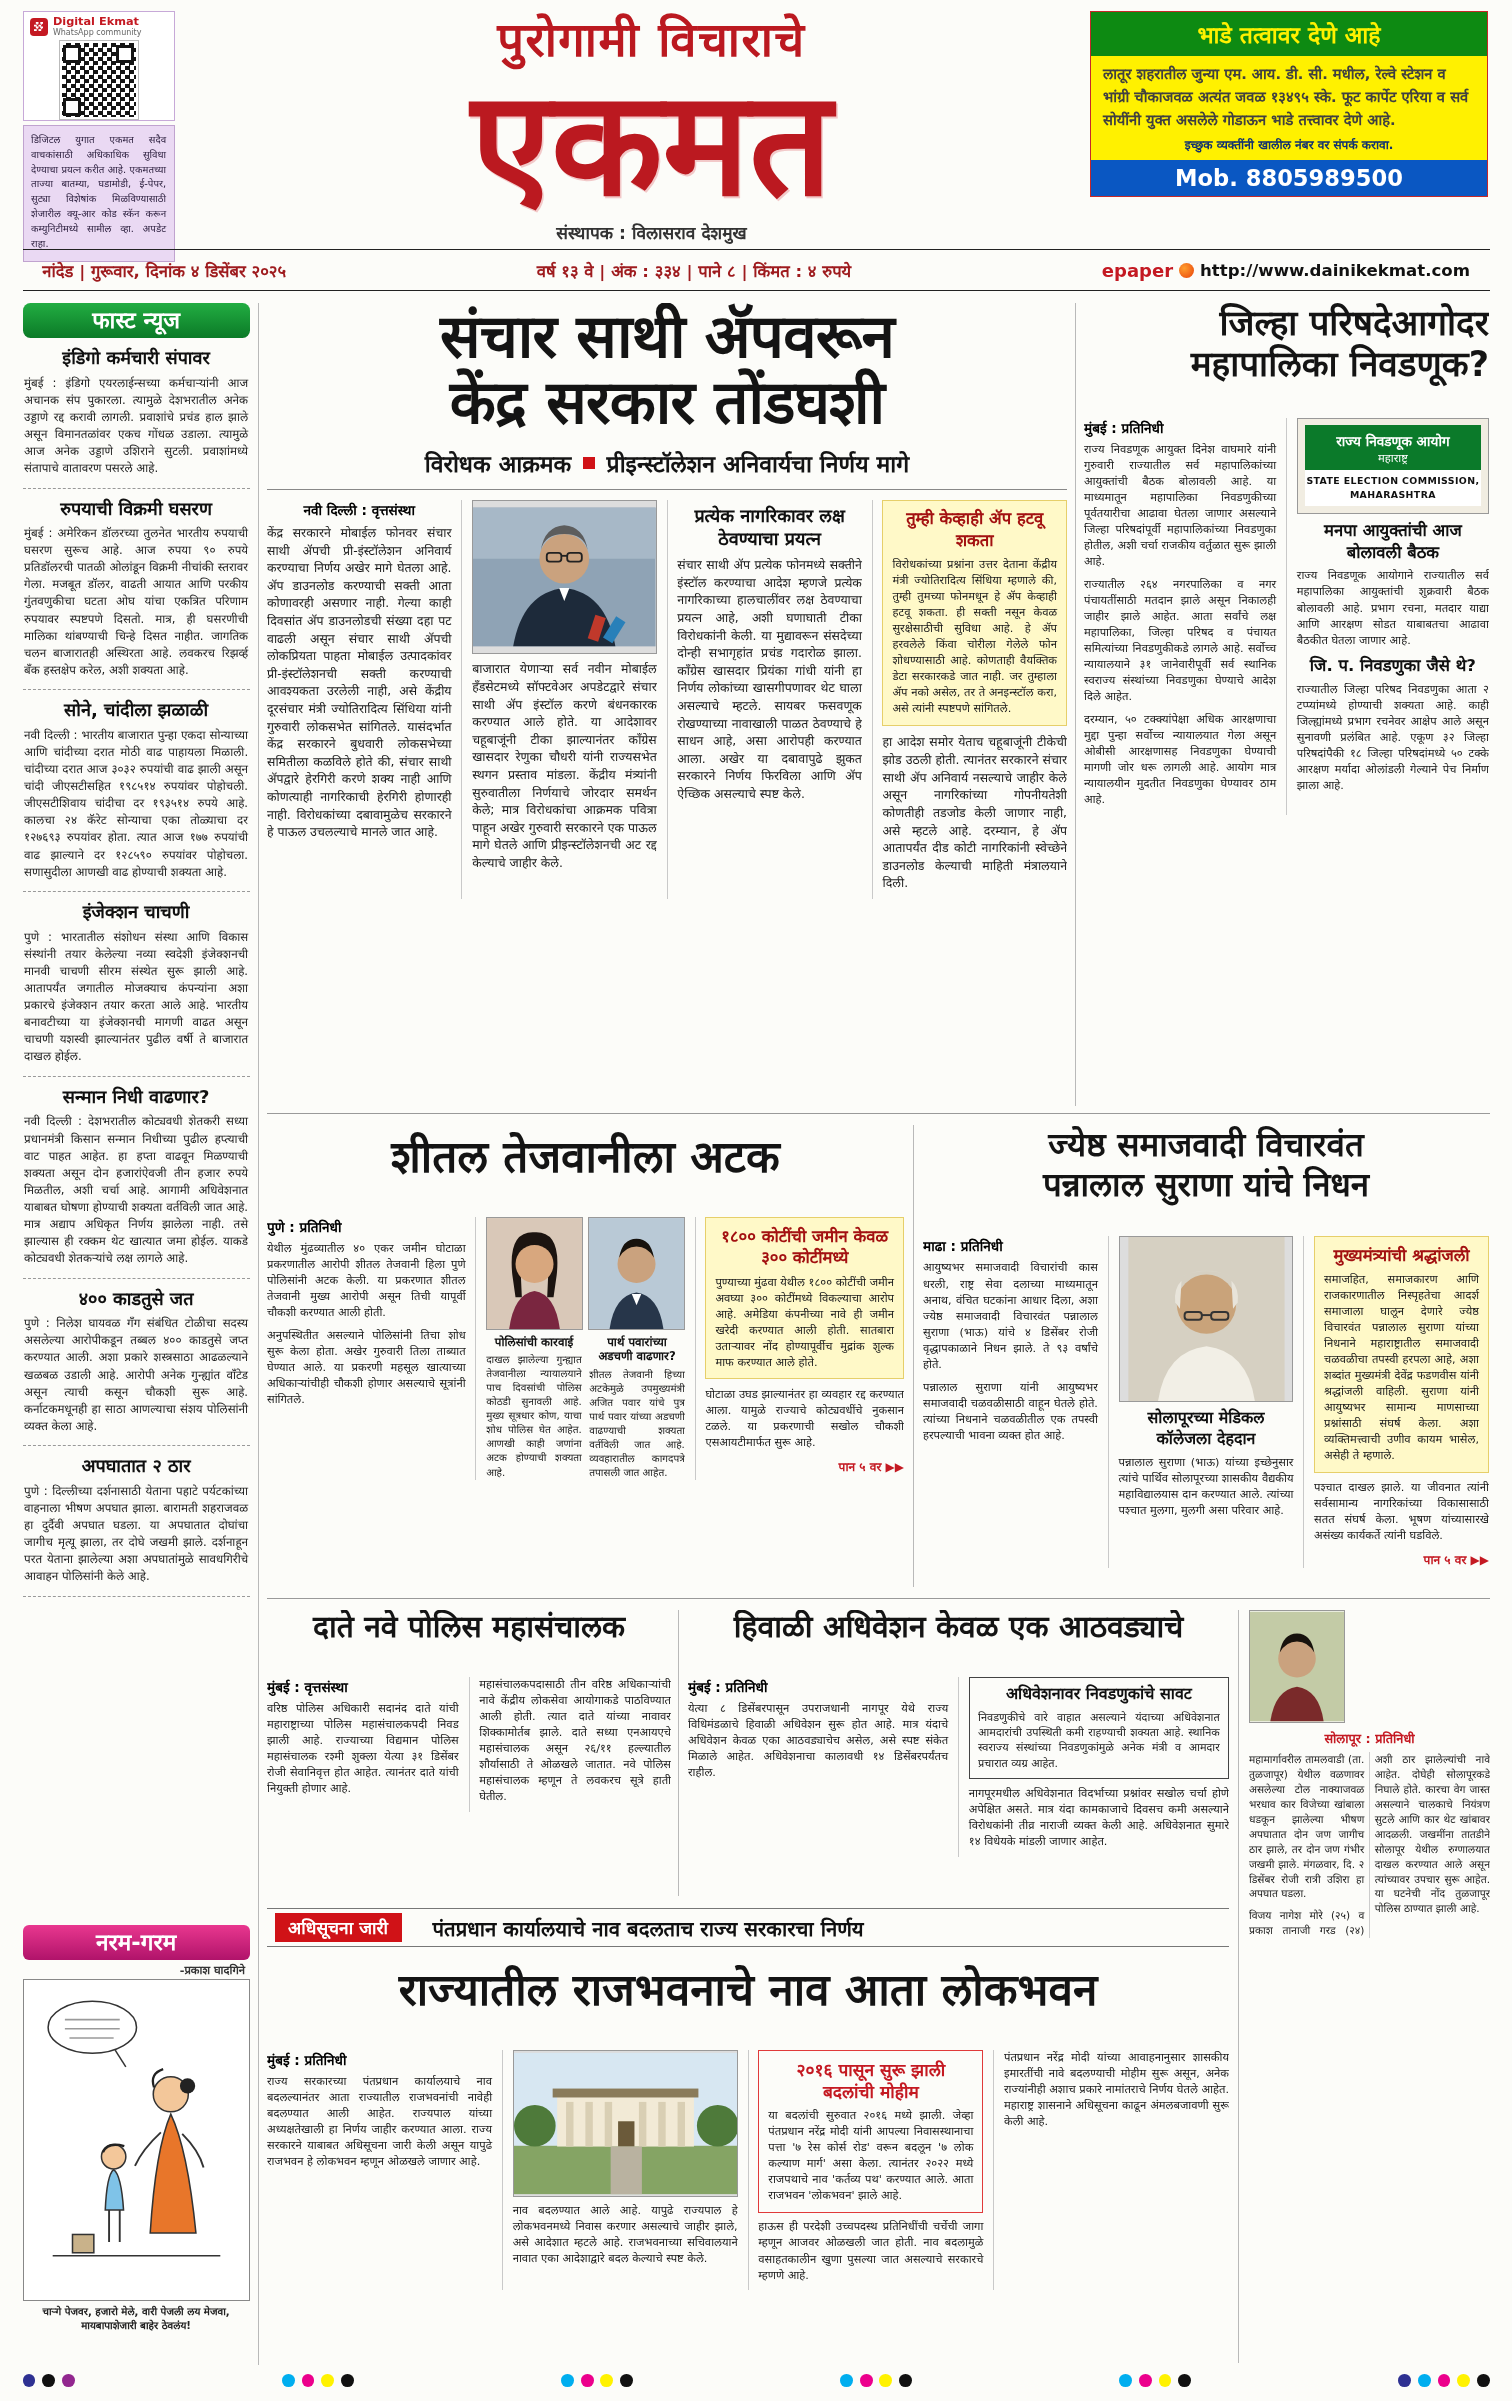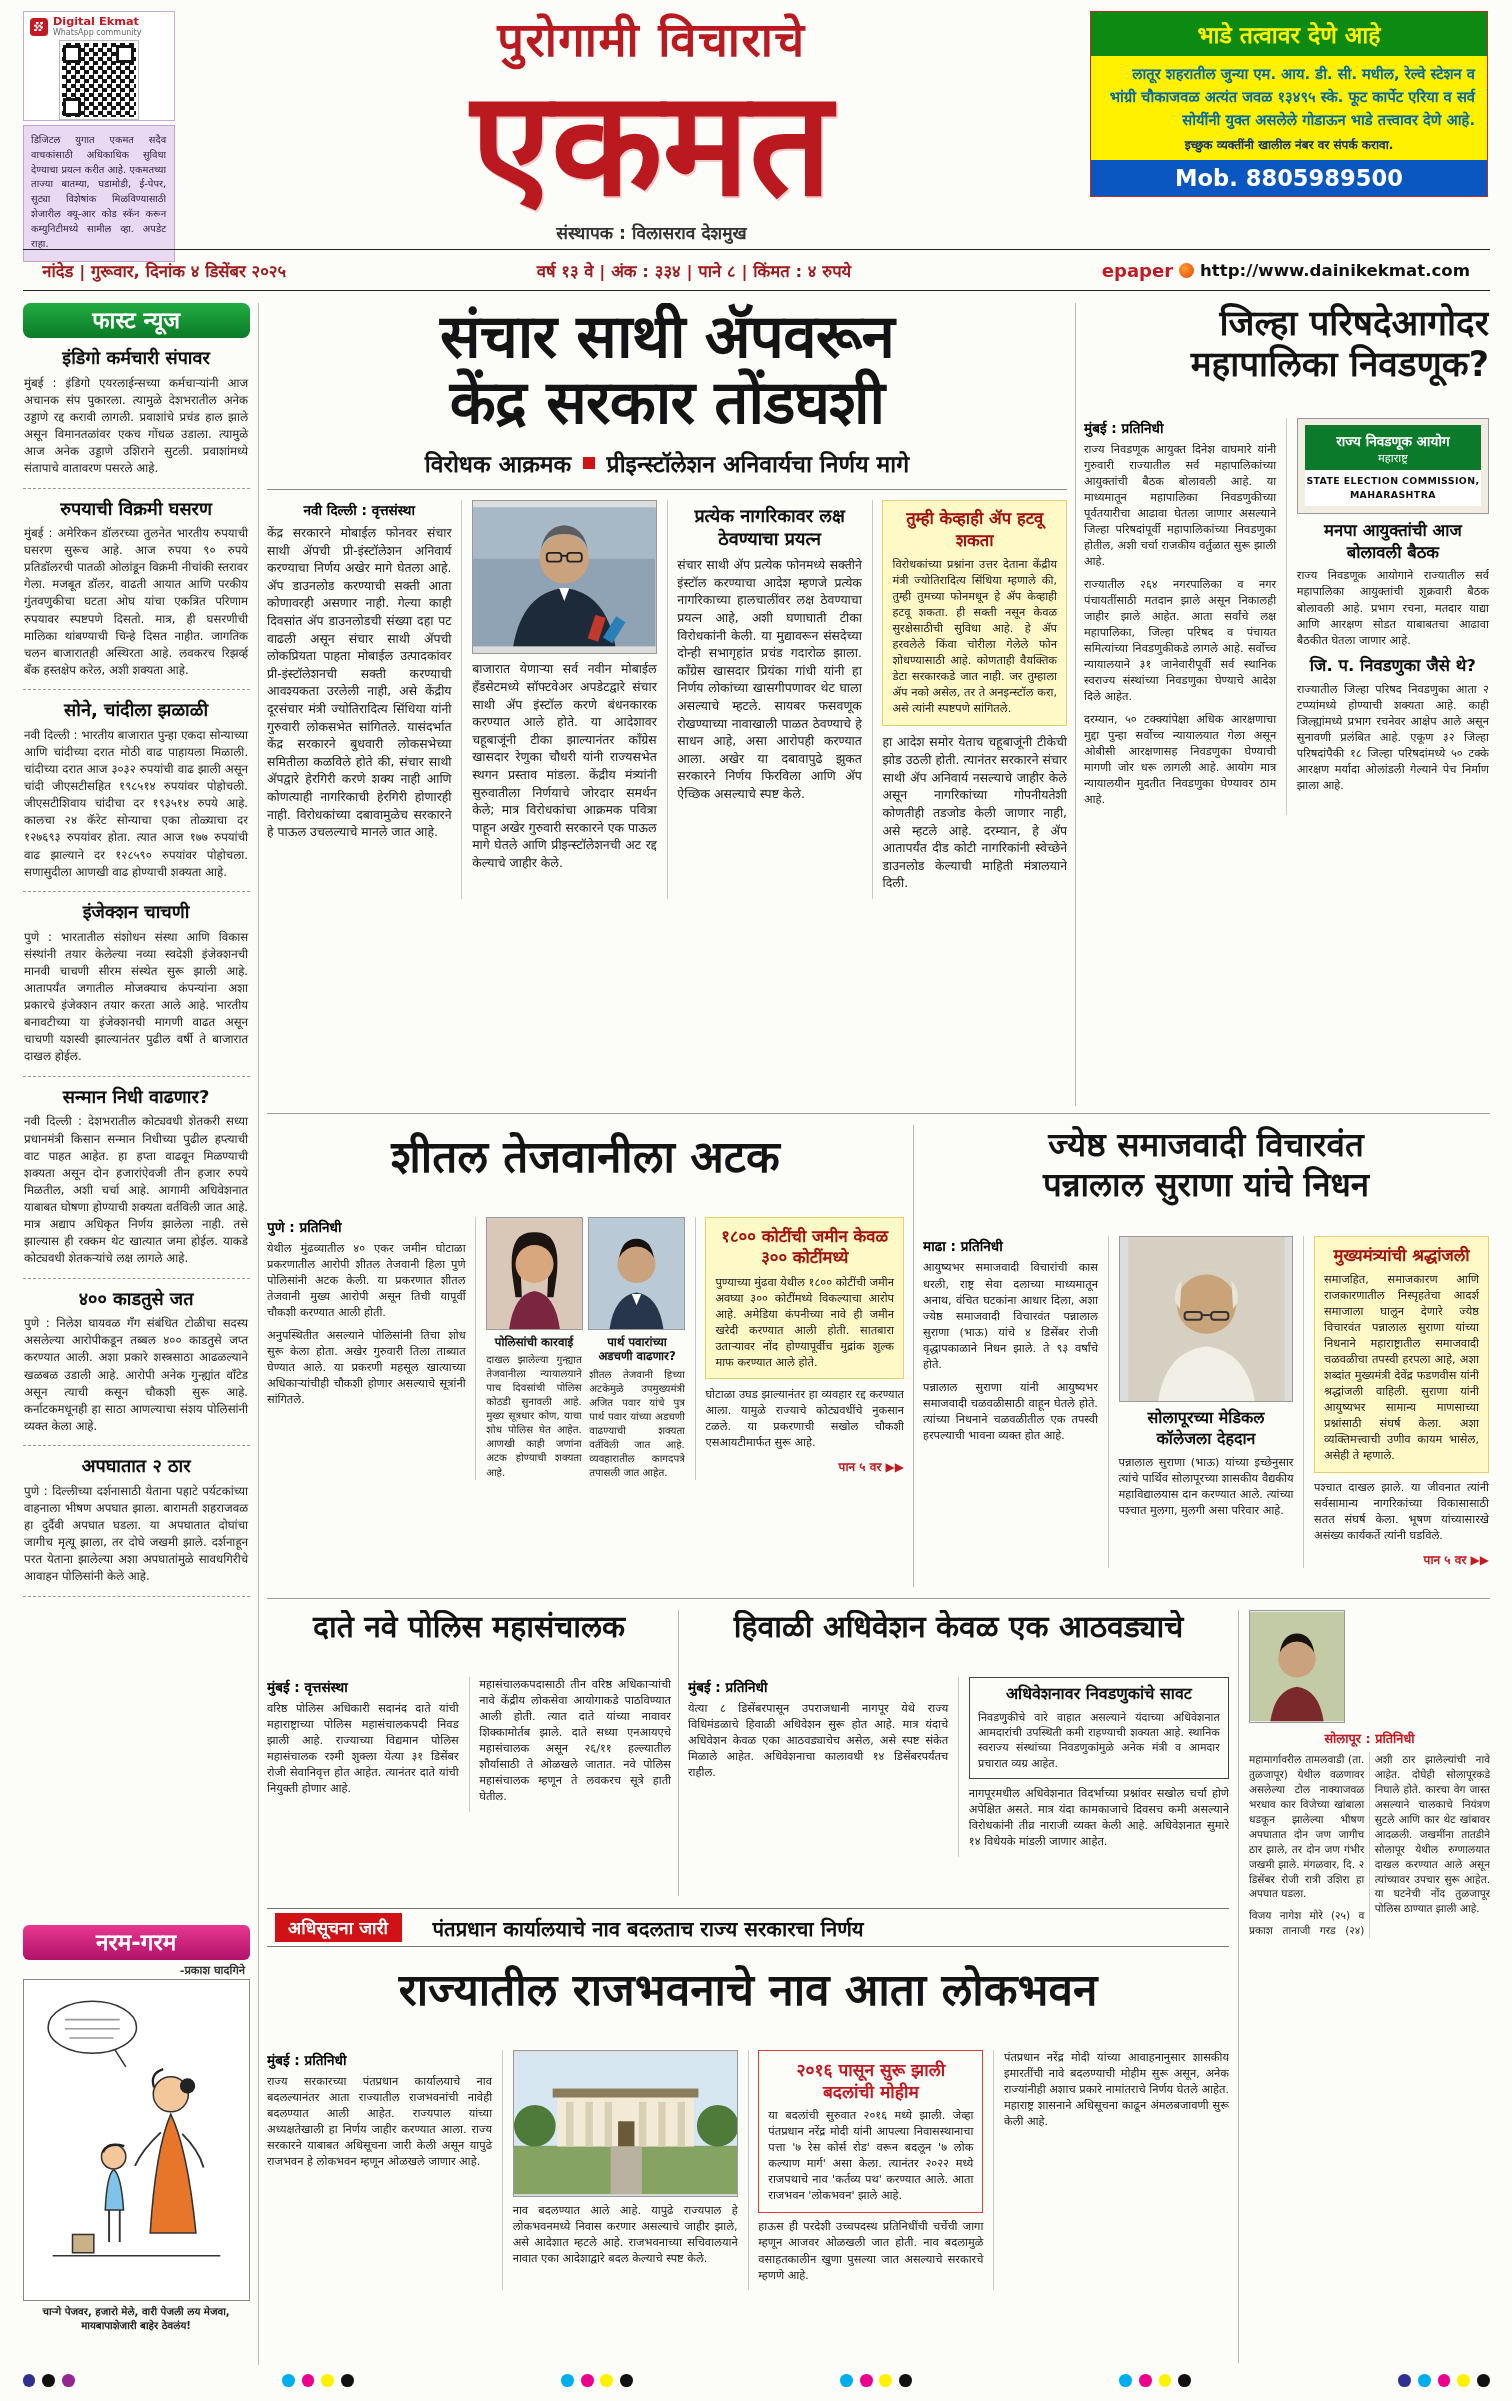--- a/index.html
+++ b/index.html
@@ -25,21 +25,21 @@
   .qr-note { left:22.6px; top:125px; width:152px; height:137px; background:#ead9f3; border:0.8px solid #c0a3cf;
              padding:6.8px 7.5px; font-size:9.8px; line-height:1.52; color:#2e2140; text-align:justify; font-weight:500; overflow:hidden; }
 
   .masthead { left:226px; top:6px; width:851px; text-align:center; }
   .tagline { color:#bb1920; font-weight:bold; font-size:47px; letter-spacing:1.5px; }
   .mtitle  { color:#bb1920; font-weight:bold; font-size:145px; line-height:1.02; text-shadow:1.5px 1.5px 0 #f2c9c9; }
   .founder { color:#333; font-size:17.3px; font-weight:bold; margin-top:3px; }
 
   .ad-box { left:1090px; top:10.5px; width:398px; border:1.5px solid #c62828; background:#fff100; overflow:hidden; }
   .ad-title { background:#0d8a12; color:#fff100; font-weight:bold; font-size:23px; text-align:center; padding:6px 3px; }
-  .ad-body { color:#0369a1; font-weight:bold; font-size:14.7px; text-align:right; padding:7.5px 12px 4.5px; line-height:1.55; }
+  .ad-body { color:#404040; font-weight:bold; font-size:14.7px; text-align:left; padding:7.5px 12px 4.5px; line-height:1.55; }
   .ad-contact { color:#103070; font-weight:bold; font-size:12px; text-align:center; padding:0 7.5px 6.8px; }
   .ad-mobile { background:#0a57c2; color:#fff; font-weight:bold; font-size:22.6px; text-align:center; padding:5.3px 3px; }
 
   .dateline { left:22.6px; top:249px; width:1467px; height:42px; border-top:1.9px solid #222; border-bottom:1.9px solid #222;
               display:flex; align-items:center; justify-content:space-between; padding:0 19.6px;
               color:#9e1b1e; font-weight:bold; font-size:16.6px; }
   .dl-right { display:flex; align-items:center; color:#111; font-size:16.6px; }
   .ep-word { color:#c41922; font-weight:bold; font-size:18px; }
   .ep-ic { width:15px; height:15px; border-radius:50%; display:inline-block; margin:0 6px;
            background:radial-gradient(circle at 35% 35%, #ff9d2e, #e8420a); }

